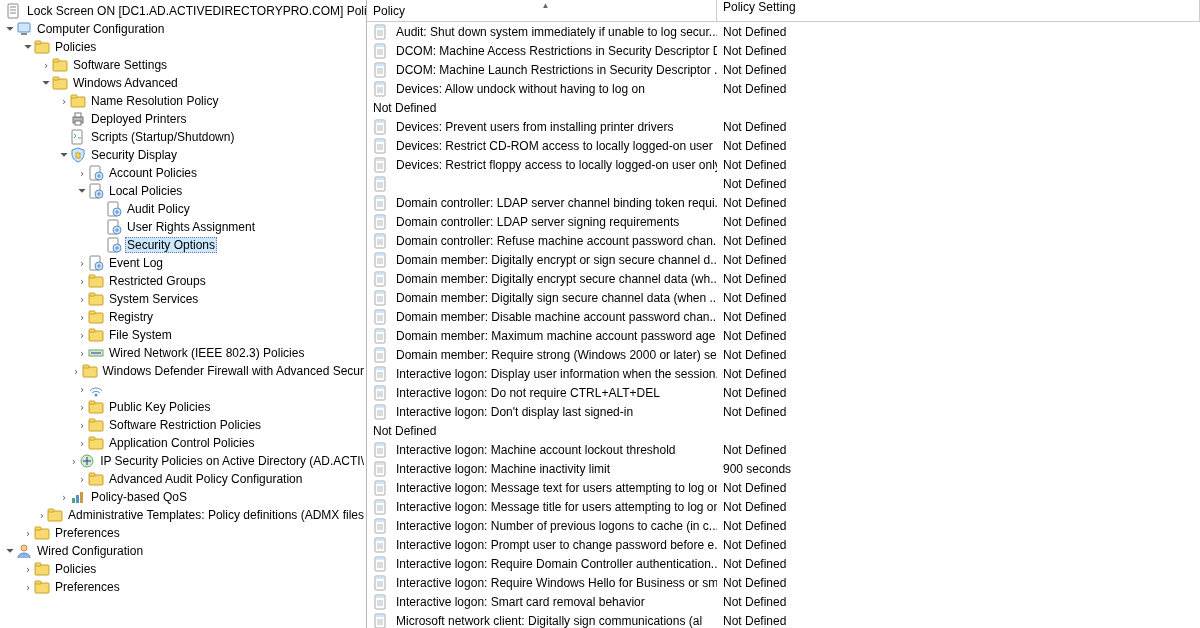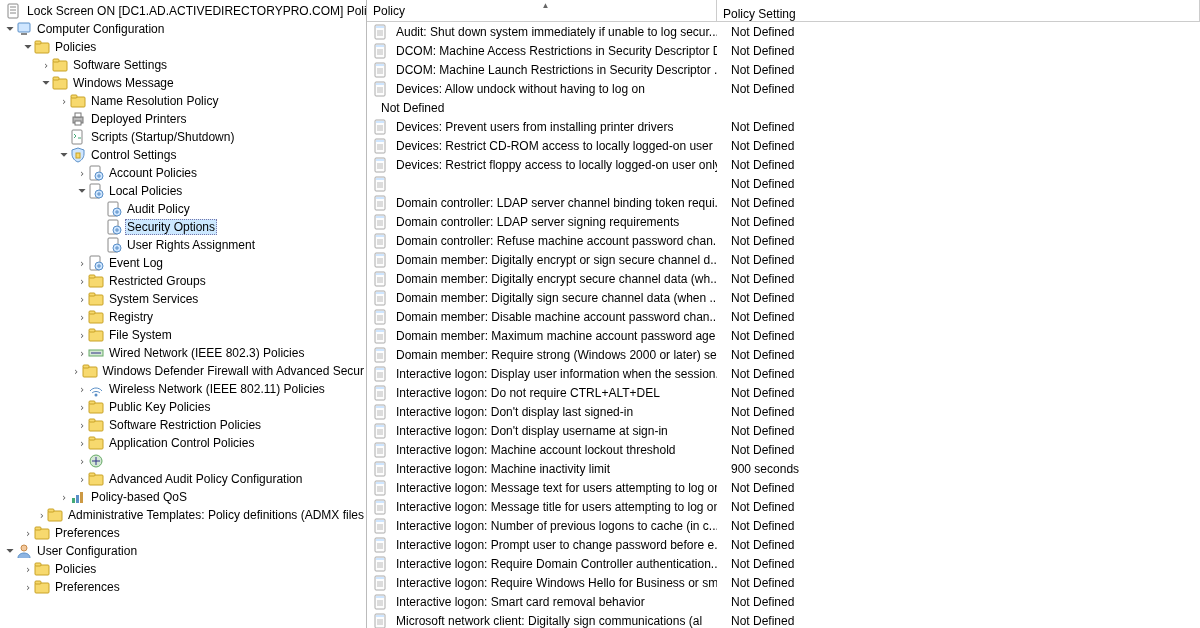--- a/index.html
+++ b/index.html
@@ -1,26 +1,26 @@
 <!DOCTYPE html>
 <html><head>
 <meta charset="utf-8">
 <style>
 * { box-sizing: border-box; margin: 0; padding: 0; }
 body { font-family: "Segoe UI", Tahoma, sans-serif; font-size: 12px; color: #000; background: #fff; width: 1200px; height: 628px; overflow: hidden; display: flex; }
 .tree-panel { width: 367px; height: 628px; border-right: 1px solid #bbb; overflow: hidden; padding: 2px 0; }
 .list-panel { flex: 1; height: 628px; display: flex; flex-direction: column; }
 .list-header { display: flex; border-bottom: 1px solid #ccc; height: 22px; align-items: center; }
 .col-policy { width: 350px; padding-left: 6px; border-right: 1px solid #ccc; height: 100%; display: flex; align-items: center; position: relative; }
-.col-setting { flex: 1; padding-left: 6px; border-right: 1px solid #ccc; height: 100%; display: flex; align-items: flex-end; }
+.col-setting { flex: 1; padding-left: 6px; border-right: 1px solid #ccc; height: 100%; display: flex; align-items: flex-start; }
 .sort-arrow { position: absolute; left: 50%; top: 1px; font-size: 8px; color: #666; }
 .list-body { flex: 1; overflow: hidden; }
 .list-row { display: flex; height: 19px; align-items: center; }
 .list-row .cell1 { width: 350px; padding-left: 6px; display: flex; align-items: center; gap: 4px; white-space: nowrap; overflow: hidden; }
-.list-row .cell2 { flex: 1; padding-left: 6px; white-space: nowrap; margin-left: 8px; }
+.list-row .cell2 { flex: 1; padding-left: 6px; white-space: nowrap; }
 .tree-row { display: flex; align-items: center; height: 18px; white-space: nowrap; cursor: default; }
 .tree-row.selected .label-wrap { background: #cce8ff; border: 1px dotted #77a; padding: 0 1px; }
 .twisty { width: 12px; text-align: center; color: #555; font-size: 10px; font-family: monospace; user-select: none; }
 .twisty.blank { visibility: hidden; }
 .ticon { width: 16px; height: 16px; margin-right: 3px; display: inline-flex; align-items: center; justify-content: center; }
 .label-wrap { padding: 0 2px; }
 svg { display: block; }
 </style>
 </head>
 <body>
@@ -135,21 +135,21 @@
       <span class="label-wrap">Software Settings</span>
     </div>
     <div class="tree-row">
       <span style="width:40px"></span>
       <span class="twisty ">⏷</span>
       <span class="ticon">
         <svg width="16" height="16">
           <use href="#i-folder"></use>
         </svg>
       </span>
-      <span class="label-wrap">Windows Message</span>
+      <span class="label-wrap">Windows Advanced</span>
     </div>
     <div class="tree-row">
       <span style="width:58px"></span>
       <span class="twisty ">›</span>
       <span class="ticon">
         <svg width="16" height="16">
           <use href="#i-nrp"></use>
         </svg>
       </span>
       <span class="label-wrap">Name Resolution Policy</span>
@@ -175,21 +175,21 @@
       <span class="label-wrap">Scripts (Startup/Shutdown)</span>
     </div>
     <div class="tree-row">
       <span style="width:58px"></span>
       <span class="twisty ">⏷</span>
       <span class="ticon">
         <svg width="16" height="16">
           <use href="#i-security"></use>
         </svg>
       </span>
-      <span class="label-wrap">Control Settings</span>
+      <span class="label-wrap">Security Display</span>
     </div>
     <div class="tree-row">
       <span style="width:76px"></span>
       <span class="twisty ">›</span>
       <span class="ticon">
         <svg width="16" height="16">
           <use href="#i-subpolicy"></use>
         </svg>
       </span>
       <span class="label-wrap">Account Policies</span>
@@ -206,49 +206,49 @@
     </div>
     <div class="tree-row">
       <span style="width:94px"></span>
       <span class="twisty blank">›</span>
       <span class="ticon">
         <svg width="16" height="16">
           <use href="#i-subpolicy"></use>
         </svg>
       </span>
       <span class="label-wrap">Audit Policy</span>
+    </div>
+    <div class="tree-row">
+      <span style="width:94px"></span>
+      <span class="twisty blank">›</span>
+      <span class="ticon">
+        <svg width="16" height="16">
+          <use href="#i-subpolicy"></use>
+        </svg>
+      </span>
+      <span class="label-wrap">User Rights Assignment</span>
     </div>
     <div class="tree-row selected">
       <span style="width:94px"></span>
       <span class="twisty blank">›</span>
       <span class="ticon">
         <svg width="16" height="16">
           <use href="#i-subpolicy"></use>
         </svg>
       </span>
       <span class="label-wrap">Security Options</span>
     </div>
     <div class="tree-row">
-      <span style="width:94px"></span>
-      <span class="twisty blank">›</span>
+      <span style="width:76px"></span>
+      <span class="twisty ">›</span>
       <span class="ticon">
         <svg width="16" height="16">
           <use href="#i-subpolicy"></use>
         </svg>
       </span>
-      <span class="label-wrap">User Rights Assignment</span>
-    </div>
-    <div class="tree-row">
-      <span style="width:76px"></span>
-      <span class="twisty ">›</span>
-      <span class="ticon">
-        <svg width="16" height="16">
-          <use href="#i-subpolicy"></use>
-        </svg>
-      </span>
       <span class="label-wrap">Event Log</span>
     </div>
     <div class="tree-row">
       <span style="width:76px"></span>
       <span class="twisty ">›</span>
       <span class="ticon">
         <svg width="16" height="16">
           <use href="#i-folder"></use>
         </svg>
       </span>
@@ -305,21 +305,20 @@
       <span class="label-wrap">Windows Defender Firewall with Advanced Secur</span>
     </div>
     <div class="tree-row">
       <span style="width:76px"></span>
       <span class="twisty ">›</span>
       <span class="ticon">
         <svg width="16" height="16">
           <use href="#i-wireless"></use>
         </svg>
       </span>
-      <span class="label-wrap">Wireless Network (IEEE 802.11) Policies</span>
     </div>
     <div class="tree-row">
       <span style="width:76px"></span>
       <span class="twisty ">›</span>
       <span class="ticon">
         <svg width="16" height="16">
           <use href="#i-folder"></use>
         </svg>
       </span>
       <span class="label-wrap">Public Key Policies</span>
@@ -345,20 +344,21 @@
       <span class="label-wrap">Application Control Policies</span>
     </div>
     <div class="tree-row">
       <span style="width:76px"></span>
       <span class="twisty ">›</span>
       <span class="ticon">
         <svg width="16" height="16">
           <use href="#i-ipsec"></use>
         </svg>
       </span>
+      <span class="label-wrap">IP Security Policies on Active Directory (AD.ACTI\</span>
     </div>
     <div class="tree-row">
       <span style="width:76px"></span>
       <span class="twisty ">›</span>
       <span class="ticon">
         <svg width="16" height="16">
           <use href="#i-folder"></use>
         </svg>
       </span>
       <span class="label-wrap">Advanced Audit Policy Configuration</span>
@@ -394,21 +394,21 @@
       <span class="label-wrap">Preferences</span>
     </div>
     <div class="tree-row">
       <span style="width:4px"></span>
       <span class="twisty ">⏷</span>
       <span class="ticon">
         <svg width="16" height="16">
           <use href="#i-user"></use>
         </svg>
       </span>
-      <span class="label-wrap">User Configuration</span>
+      <span class="label-wrap">Wired Configuration</span>
     </div>
     <div class="tree-row">
       <span style="width:22px"></span>
       <span class="twisty ">›</span>
       <span class="ticon">
         <svg width="16" height="16">
           <use href="#i-folder"></use>
         </svg>
       </span>
       <span class="label-wrap">Policies</span>
@@ -652,28 +652,20 @@
           <span class="ticon">
             <svg width="16" height="16">
               <use href="#i-item"></use>
             </svg>
           </span>
           <span>Interactive logon: Don't display last signed-in</span>
         </div>
         <div class="cell2">Not Defined</div>
       </div>
       <div class="list-row">
-        <div class="cell1">
-          <span class="ticon">
-            <svg width="16" height="16">
-              <use href="#i-item"></use>
-            </svg>
-          </span>
-          <span>Interactive logon: Don't display username at sign-in</span>
-        </div>
         <div class="cell2">Not Defined</div>
       </div>
       <div class="list-row">
         <div class="cell1">
           <span class="ticon">
             <svg width="16" height="16">
               <use href="#i-item"></use>
             </svg>
           </span>
           <span>Interactive logon: Machine account lockout threshold</span>

